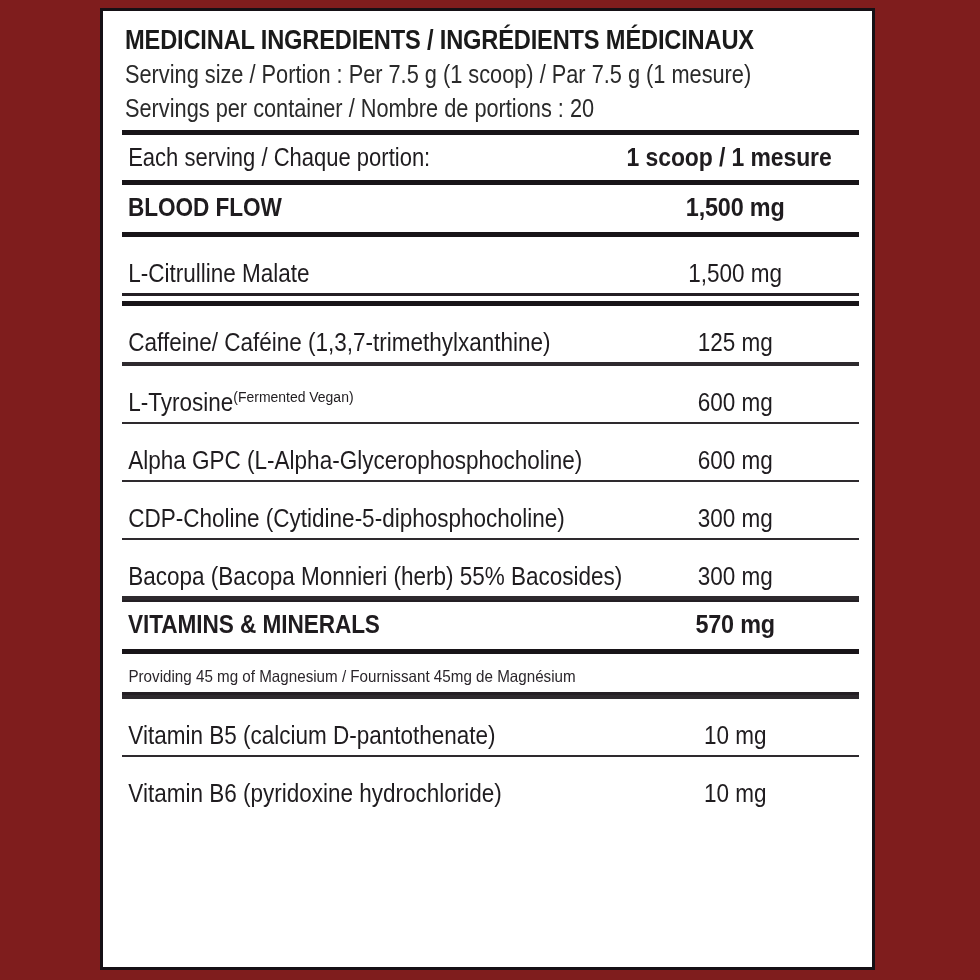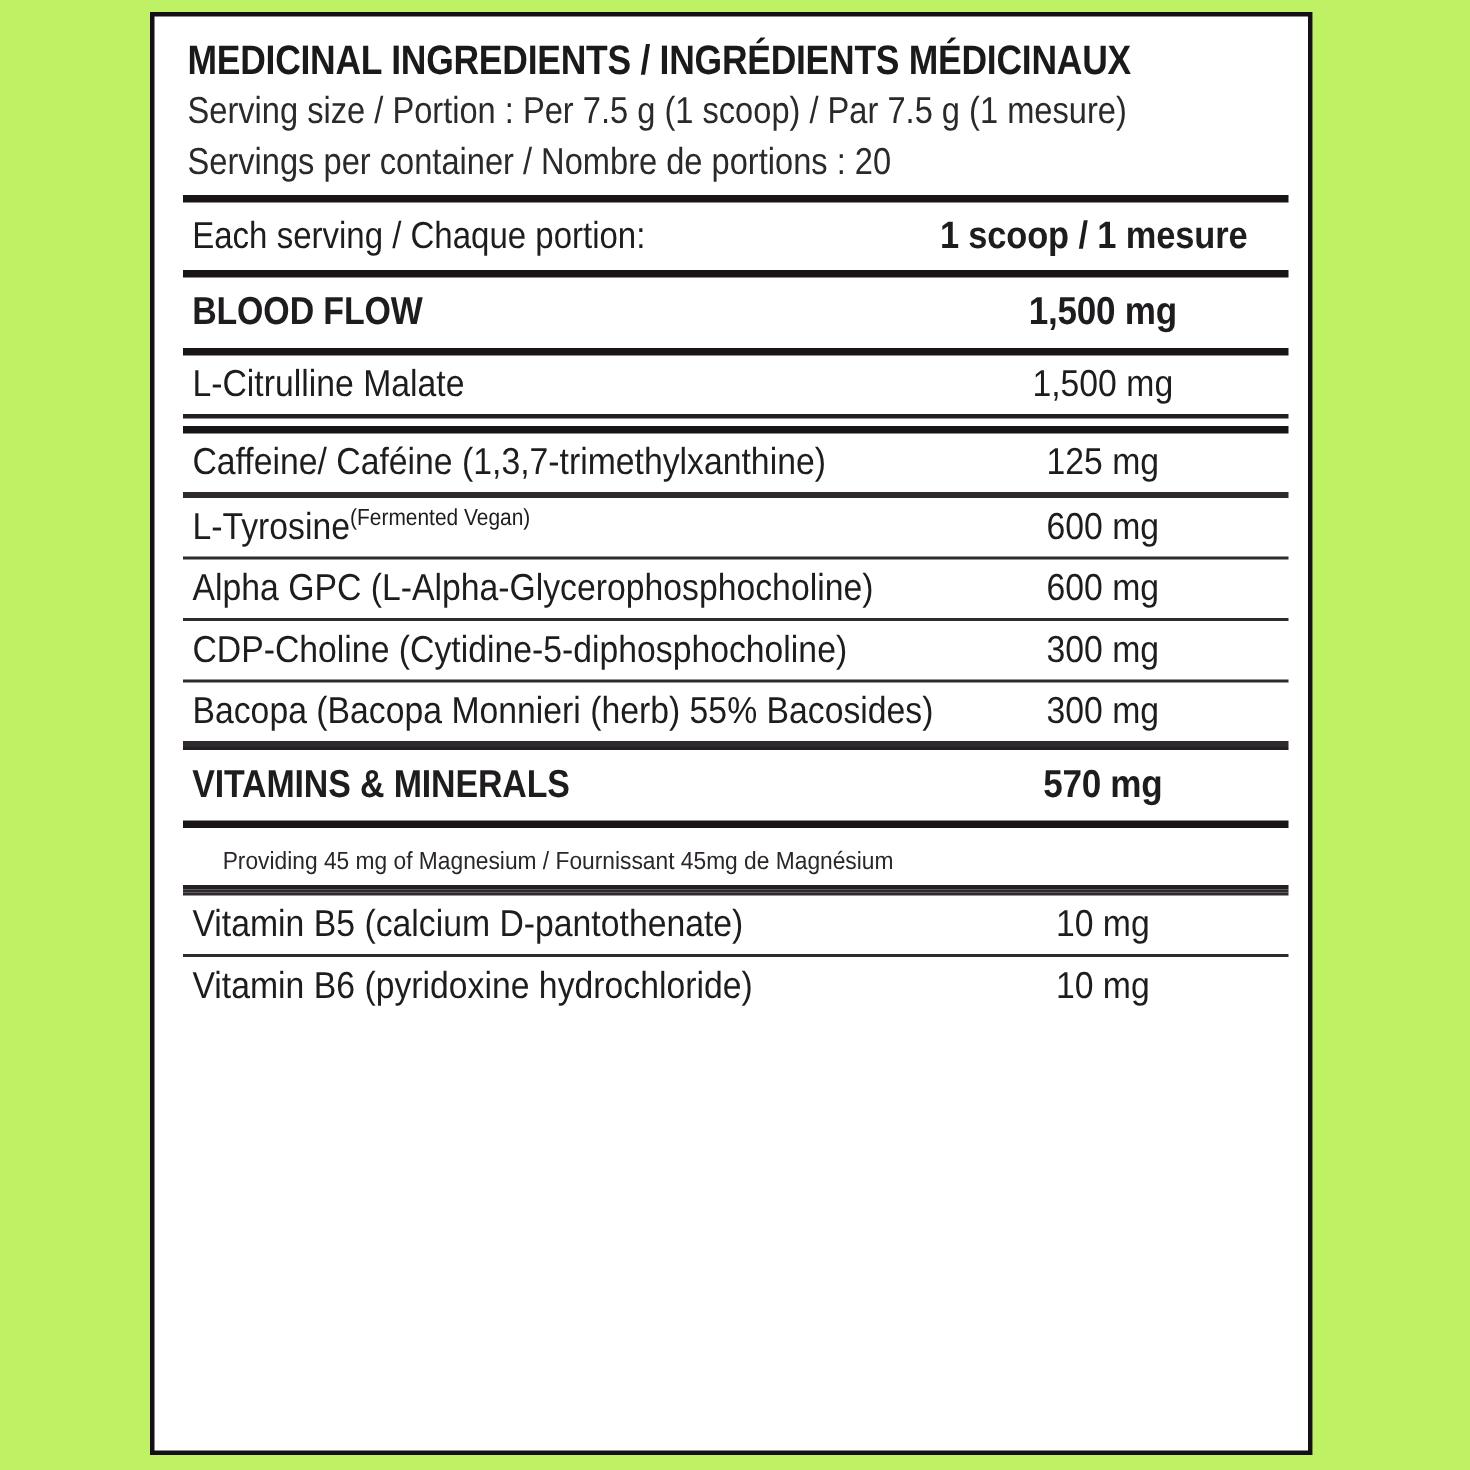--- a/index.html
+++ b/index.html
@@ -15,21 +15,21 @@
     -webkit-font-smoothing: antialiased;
   }
 
   
   #label-frame {
     position: absolute;
     left: 0;
     top: 0;
     width: 980px;
     height: 980px;
-    background: #bef264;
+    background: #7f1d1d;
     text-decoration: underline;
   }
   #label-panel {
     position: absolute;
     left: 100px;
     top: 8px;
     width: 775px;
     height: 962px;
     background: #ffffff;
     box-sizing: border-box;
@@ -145,21 +145,21 @@
     font-size: 26px;
     font-weight: bold;
     transform: scaleX(0.9);
     transform-origin: center bottom;
     padding-bottom: 4px;
     letter-spacing: -0.2px;
   }
 
   
   .row-item {
-    height: 39px;
+    height: 56px;
   }
   .row-item .nm {
     font-size: 25px;
     transform: scaleX(0.9);
     transform-origin: left bottom;
     padding-bottom: 5px;
     font-weight: 400;
   }
   .row-item .amt {
     font-size: 25px;
@@ -170,21 +170,20 @@
   }
   .row-item .nm sup {
     font-size: 0.62em;
     vertical-align: super;
     line-height: 0;
   }
 
   
   .row-note {
     height: 38px;
-    margin-left: 20px;
   }
   .row-note .note {
     font-size: 16.5px;
     padding-left: 7px;
     padding-bottom: 6px;
     color: #2b262b;
     white-space: nowrap;
     transform: scaleX(0.92);
     transform-origin: left bottom;
     align-self: flex-end;

